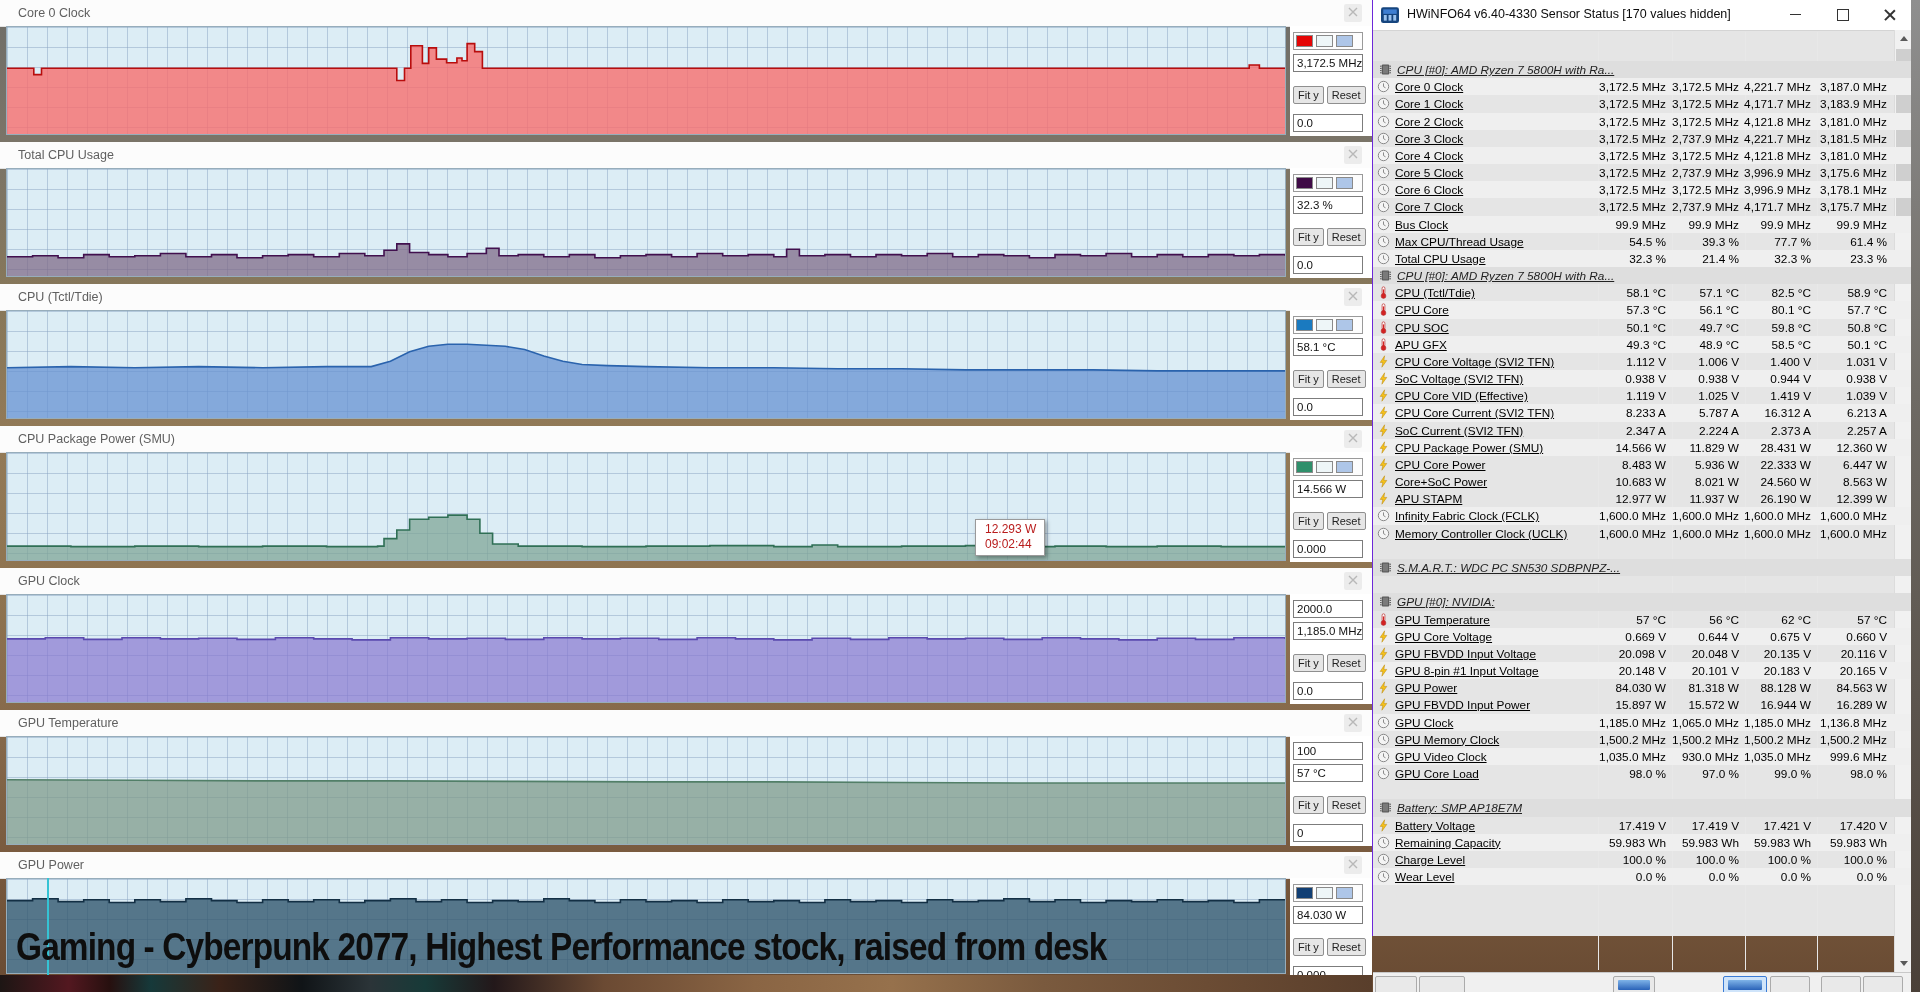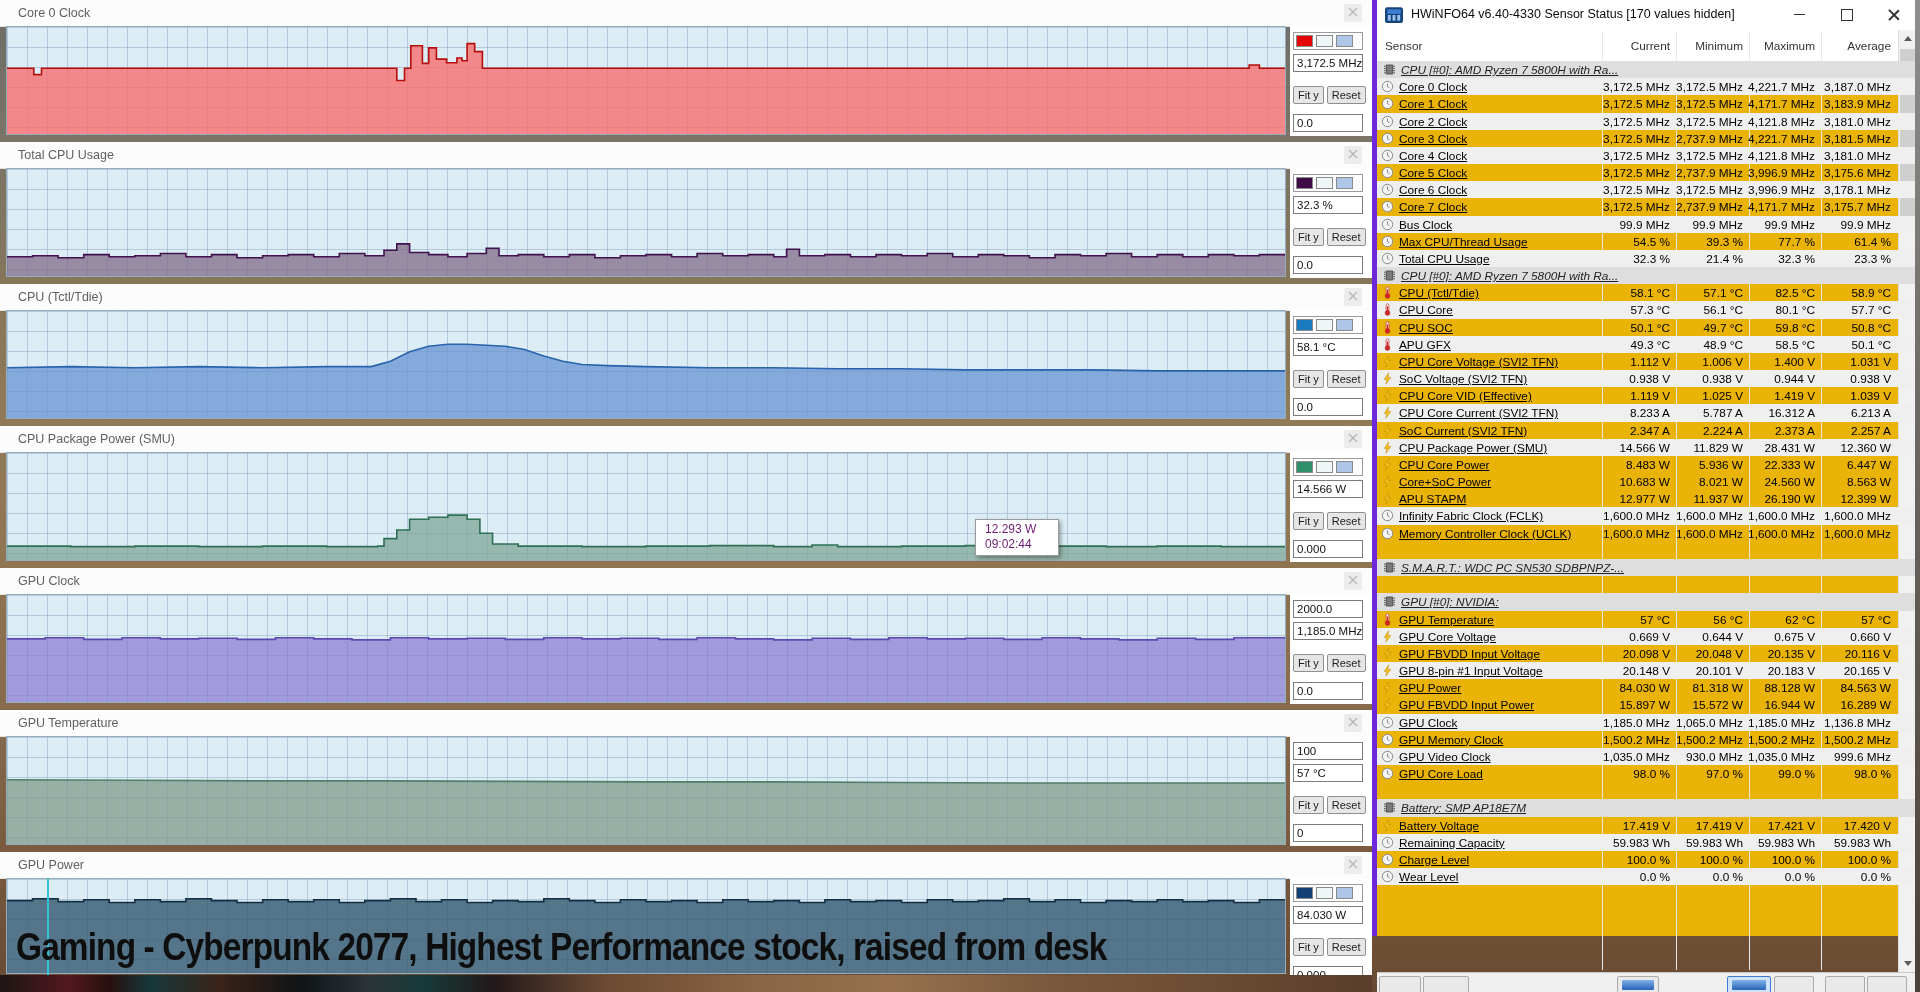--- a/index.html
+++ b/index.html
@@ -21,27 +21,27 @@
   .gctrl{position:absolute;left:1290px;top:26px;right:0;bottom:0;background:#fff;}
   .swatchrow{position:absolute;left:3px;top:6px;width:70px;height:18px;border:1px solid #9a9a9a;background:#fdfdfd;display:flex;align-items:center;gap:3px;padding:0 2px;box-sizing:border-box;}
   .swatch{width:17px;height:12px;border:1px solid #8a8a8a;box-sizing:border-box;}
   .vbox{position:absolute;left:3px;width:70px;height:18px;border:1px solid #7c7c7c;background:#fff;font-size:11.5px;color:#111;line-height:17px;padding:0 3px;box-sizing:border-box;white-space:nowrap;overflow:hidden;}
   .vbox.top{top:6px;}
   .vbox.cur{top:28px;}
   .vbox.bot{top:88px;}
   .btnrow{position:absolute;left:3px;top:60px;display:flex;gap:3px;}
   .gbtn{border:1px solid #8f8f8f;background:#e6e6e6;font-size:11px;color:#222;padding:2px 4px;font-family:"Liberation Sans",sans-serif;border-radius:2px;}
   
-  #tooltip{position:absolute;left:975px;top:519px;z-index:40;background:#fff;border:1px solid #9a9a9a;box-shadow:2px 2px 4px rgba(0,0,0,.35);padding:2px 22px 3px 9px;font-size:12px;color:#701a75;line-height:15px;white-space:nowrap;}
+  #tooltip{position:absolute;left:975px;top:519px;z-index:40;background:#fff;border:1px solid #9a9a9a;box-shadow:2px 2px 4px rgba(0,0,0,.35);padding:2px 8px 3px 9px;font-size:12px;color:#b91c1c;line-height:15px;white-space:nowrap;}
   #cursor-line{position:absolute;left:47px;top:878px;width:2px;height:97px;background:#35c3d4;z-index:30;}
   #banner{position:absolute;left:16px;top:926px;z-index:35;font-size:38px;font-weight:bold;color:#0e0e0e;letter-spacing:-1px;transform:scaleX(.88);transform-origin:left center;white-space:nowrap;}
   #film-strip{position:absolute;left:0;top:975px;width:1372px;height:17px;z-index:20;
     background:linear-gradient(90deg,#1d1614 0%,#531820 5%,#27100f 8%,#16393a 11%,#3a2218 16%,#101417 22%,#2b3438 27%,#173a38 31%,#23181a 36%,#6b4a33 44%,#8a6544 55%,#96714c 65%,#7a5a3e 76%,#6b4c34 88%,#593e2b 100%);}
   
-  #sensor-window{position:absolute;left:1372px;top:0;width:548px;height:936px;background:#eab308;border-left:5px solid #6d28d9;box-sizing:border-box;z-index:10;}
+  #sensor-window{position:absolute;left:1372px;top:0;width:548px;height:936px;background:#e5e5e5;border-left:1px solid #6d28d9;box-sizing:border-box;z-index:10;}
   #sw-titlebar{position:absolute;left:0;top:0;width:100%;height:30px;background:#fff;border-bottom:1px solid #d4d4d4;}
   #sw-icon{position:absolute;left:8px;top:6px;width:18px;height:18px;}
   #sw-title{position:absolute;left:34px;top:7px;font-size:12.5px;color:#0c0c0c;white-space:nowrap;}
   .cap-btn{position:absolute;top:0;width:40px;height:29px;}
   #btn-min{left:403px;} #btn-max{left:450px;} #btn-close{left:497px;}
   .cap-glyph-min{position:absolute;left:14px;top:14px;width:11px;height:0;border-top:1.5px solid #333;}
   .cap-glyph-max{position:absolute;left:14px;top:9px;width:10px;height:10px;border:1.3px solid #333;}
   .cap-glyph-close{position:absolute;left:14px;top:9px;width:11px;height:11px;}
   .cap-glyph-close:before,.cap-glyph-close:after{content:"";position:absolute;left:5px;top:-1px;width:1.5px;height:14px;background:#333;}
   .cap-glyph-close:before{transform:rotate(45deg);} .cap-glyph-close:after{transform:rotate(-45deg);}
@@ -276,27 +276,20 @@
     <div class="cap-btn" id="btn-min">
         <div class="cap-glyph-min"></div>
       </div>
     <div class="cap-btn" id="btn-max">
         <div class="cap-glyph-max"></div>
       </div>
     <div class="cap-btn" id="btn-close">
         <div class="cap-glyph-close"></div>
       </div>
   </div>
-  <div id="sw-colhdr">
-      <span class="colhdr-label" style="left: 8px;">Sensor</span>
-      <span class="colhdr-label" style="right: 245px;">Current</span>
-      <span class="colhdr-label" style="right: 172px;">Minimum</span>
-      <span class="colhdr-label" style="right: 100px;">Maximum</span>
-      <span class="colhdr-label" style="right: 24px;">Average</span>
-    </div>
   <div class="col-sep" style="left: 225px;"></div>
     <div class="col-sep" style="left: 299px;"></div>
     <div class="col-sep" style="left: 372px;"></div>
     <div class="col-sep" style="left: 444px;"></div>
     <div id="sensor-rows">
       <div class="srow sec">
         <span class="icon" style="left: 6px;"><svg viewBox="0 0 13 13" width="13" height="13">
             <rect x="2.8" y="1.5" width="7.4" height="10" rx="1" fill="#585858"></rect>
             <rect x="3.9" y="2.6" width="5.2" height="7.8" fill="#7a7a7a"></rect>
             <path d="M1 3.2h1.6M1 5.4h1.6M1 7.6h1.6M1 9.8h1.6M10.4 3.2H12M10.4 5.4H12M10.4 7.6H12M10.4 9.8H12" stroke="#464646" stroke-width="0.9"></path>

